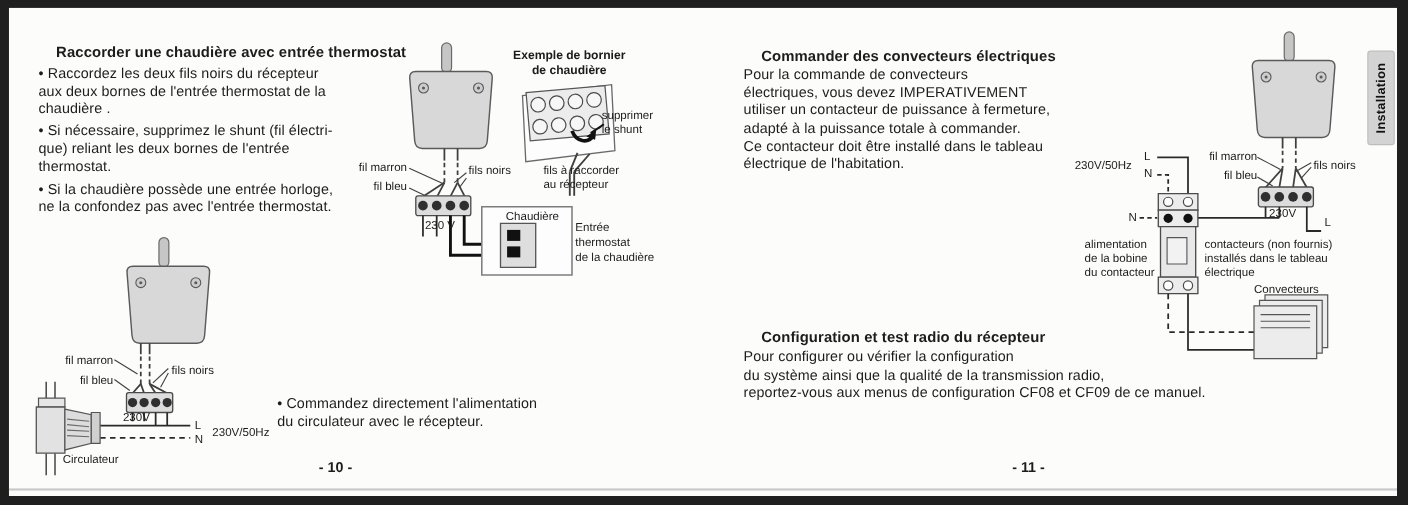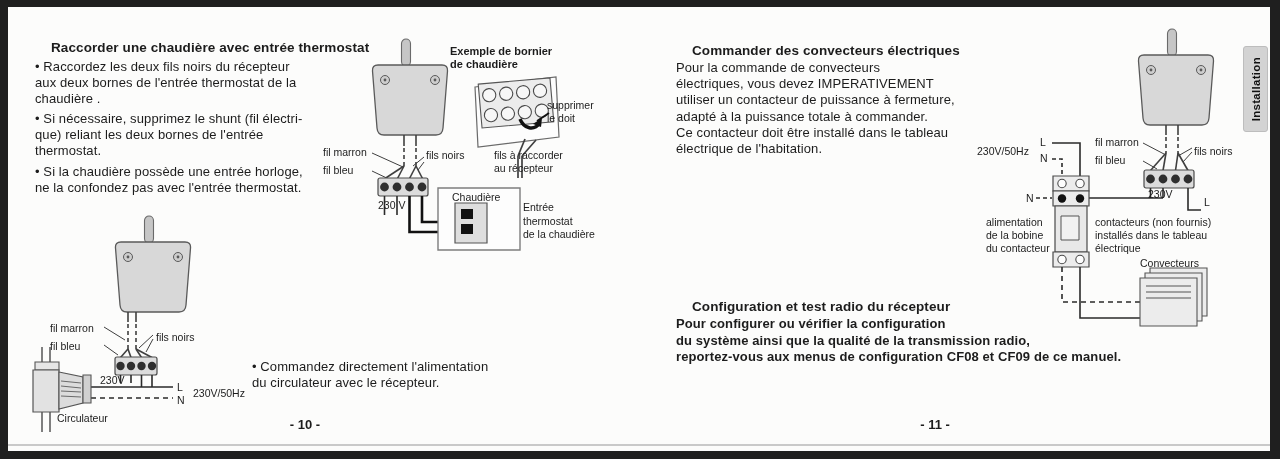--- a/index.html
+++ b/index.html
@@ -11,22 +11,22 @@
   .pageedge{left:8px;top:444px;width:1262px;height:2px;background:#c9c9c9;}
   .body-text{font-size:13px;line-height:15.8px;white-space:pre-line;letter-spacing:.1px;}
   .h{font-weight:bold;font-size:13.5px;line-height:16px;white-space:normal;padding-left:16px;}
   .dlabel{font-size:10.5px;line-height:12.5px;white-space:pre-line;}
   .dlabel.b{font-weight:bold;font-size:11px;}
   .pagenum{font-weight:bold;font-size:13px;width:80px;text-align:center;}
   .tab{left:1243px;top:46px;width:23px;height:84px;background:#d3d3d3;border:1px solid #bdbdbd;
        border-radius:3px;display:flex;align-items:center;justify-content:center;}
   .tab span{writing-mode:vertical-rl;transform:rotate(180deg);font-weight:bold;font-size:11.5px;
        letter-spacing:.3px;color:#111;}
-  .r{text-align:left;}
-  .c{}
+  .r{text-align:right;}
+  .c{text-align:center;}
   svg{position:absolute;overflow:visible;}
   svg *{vector-effect:non-scaling-stroke;}
 </style>
 </head>
 <body>
 
 <div class="canvas">
 
   <div class="abs paper"></div>
   <div class="abs pageedge"></div>
@@ -48,21 +48,21 @@
 
   <div class="abs body-text h" style="left:676px;top:43px;">Commander des convecteurs électriques</div>
   <div class="abs body-text" style="left:676px;top:60px;line-height:16.2px;">Pour la commande de convecteurs
 électriques, vous devez IMPERATIVEMENT
 utiliser un contacteur de puissance à fermeture,
 adapté à la puissance totale à commander.
 Ce contacteur doit être installé dans le tableau
 électrique de l'habitation.</div>
 
   <div class="abs body-text h" style="left:676px;top:299px;">Configuration et test radio du récepteur</div>
-  <div class="abs body-text" style="left:676px;top:316px;line-height:16.6px;font-weight:bold;">Pour configurer ou vérifier la configuration
+  <div class="abs body-text" style="left:676px;top:316px;line-height:16.6px;">Pour configurer ou vérifier la configuration
 du système ainsi que la qualité de la transmission radio,
 reportez-vous aux menus de configuration CF08 et CF09 de ce manuel.</div>
 
   <div class="abs pagenum" style="left:895px;top:417px;">- 11 -</div>
 
   <div class="abs tab">
     <span>Installation</span>
   </div>
 
   <svg style="left:315px;top:35px;" width="330" height="225" viewBox="0 0 330 225">
@@ -141,21 +141,21 @@
           <path d="M207,121 L221,105"></path>
         <path d="M203,121 V143"></path>
           <path d="M207,121 V143"></path>
       </g>
     </g>
   </svg>
 
   <div class="abs dlabel b c" style="left:450px;top:45px;width:135px;">Exemple de bornier
 de chaudière</div>
   <div class="abs dlabel" style="left:547px;top:99px;">supprimer
-le doit</div>
+le shunt</div>
   <div class="abs dlabel" style="left:494px;top:149px;">fils à raccorder
 au récepteur</div>
   <div class="abs dlabel r" style="left:323px;top:146px;width:47px;">fil marron</div>
   <div class="abs dlabel r" style="left:323px;top:164px;width:47px;">fil bleu</div>
   <div class="abs dlabel" style="left:426px;top:149px;">fils noirs</div>
   <div class="abs dlabel c" style="left:378px;top:199px;width:44px;">230 V</div>
   <div class="abs dlabel c" style="left:452px;top:191px;width:64px;">Chaudière</div>
   <div class="abs dlabel" style="left:523px;top:201px;line-height:13.5px;">Entrée
 thermostat
 de la chaudière</div>

